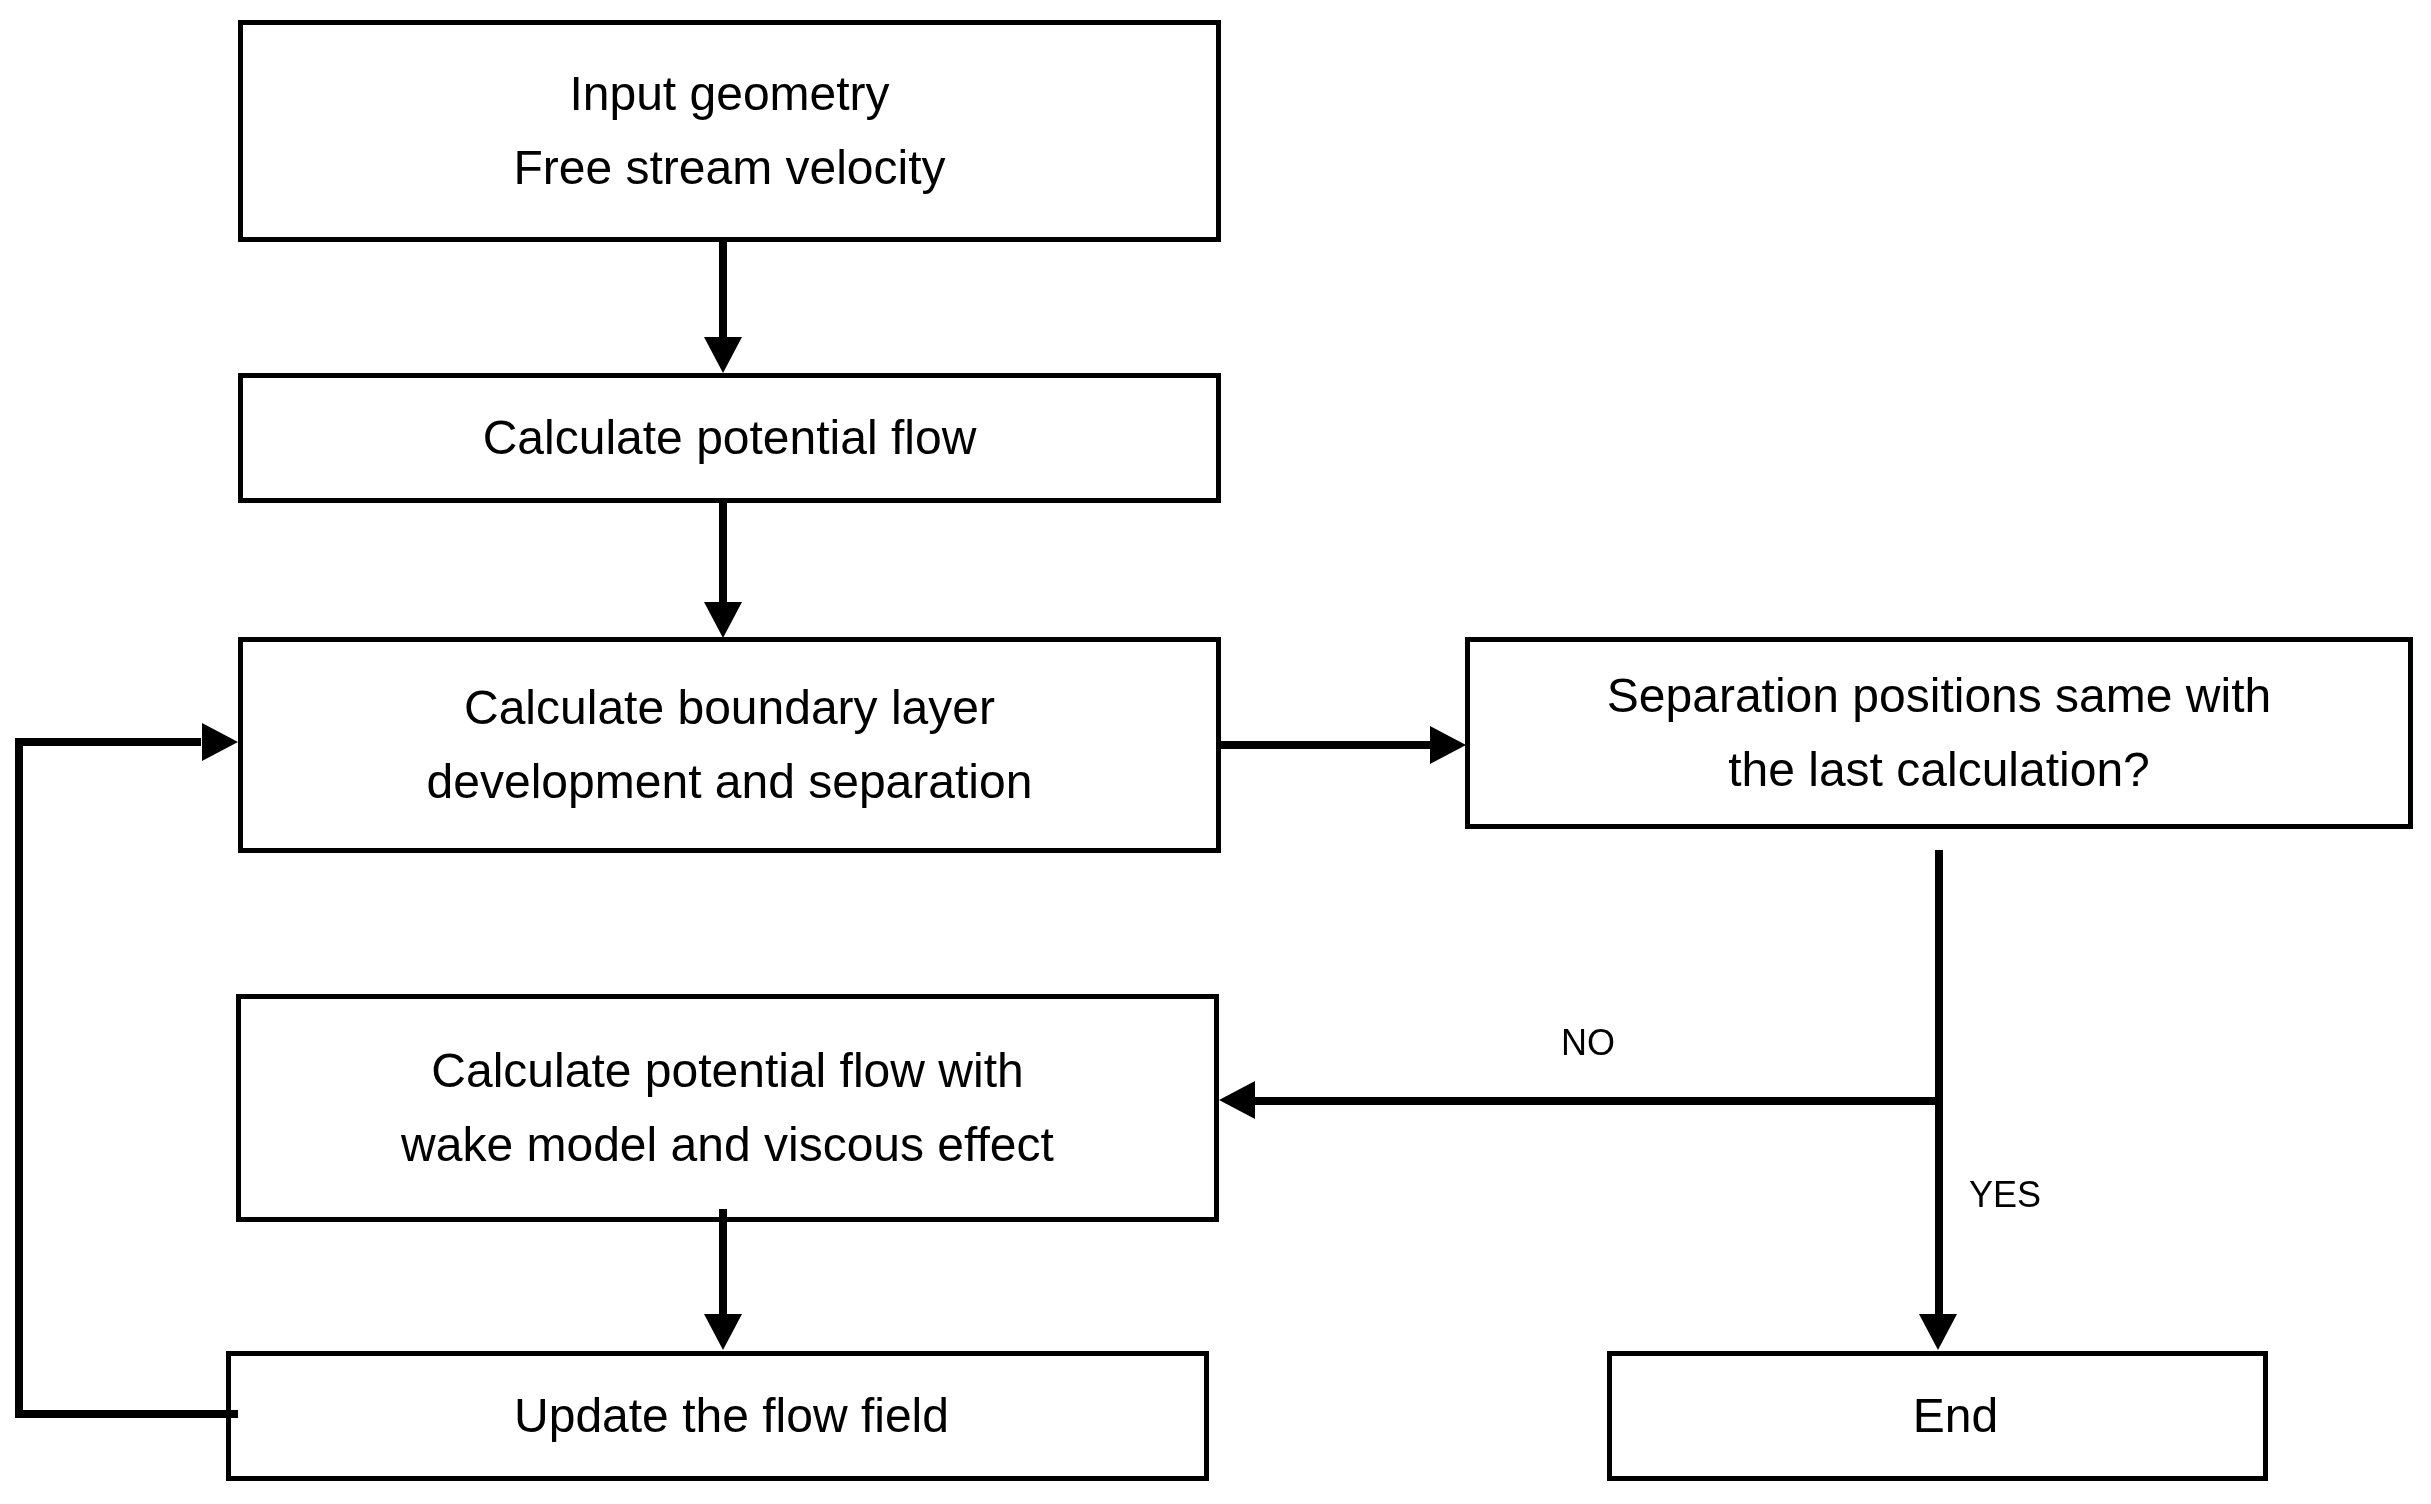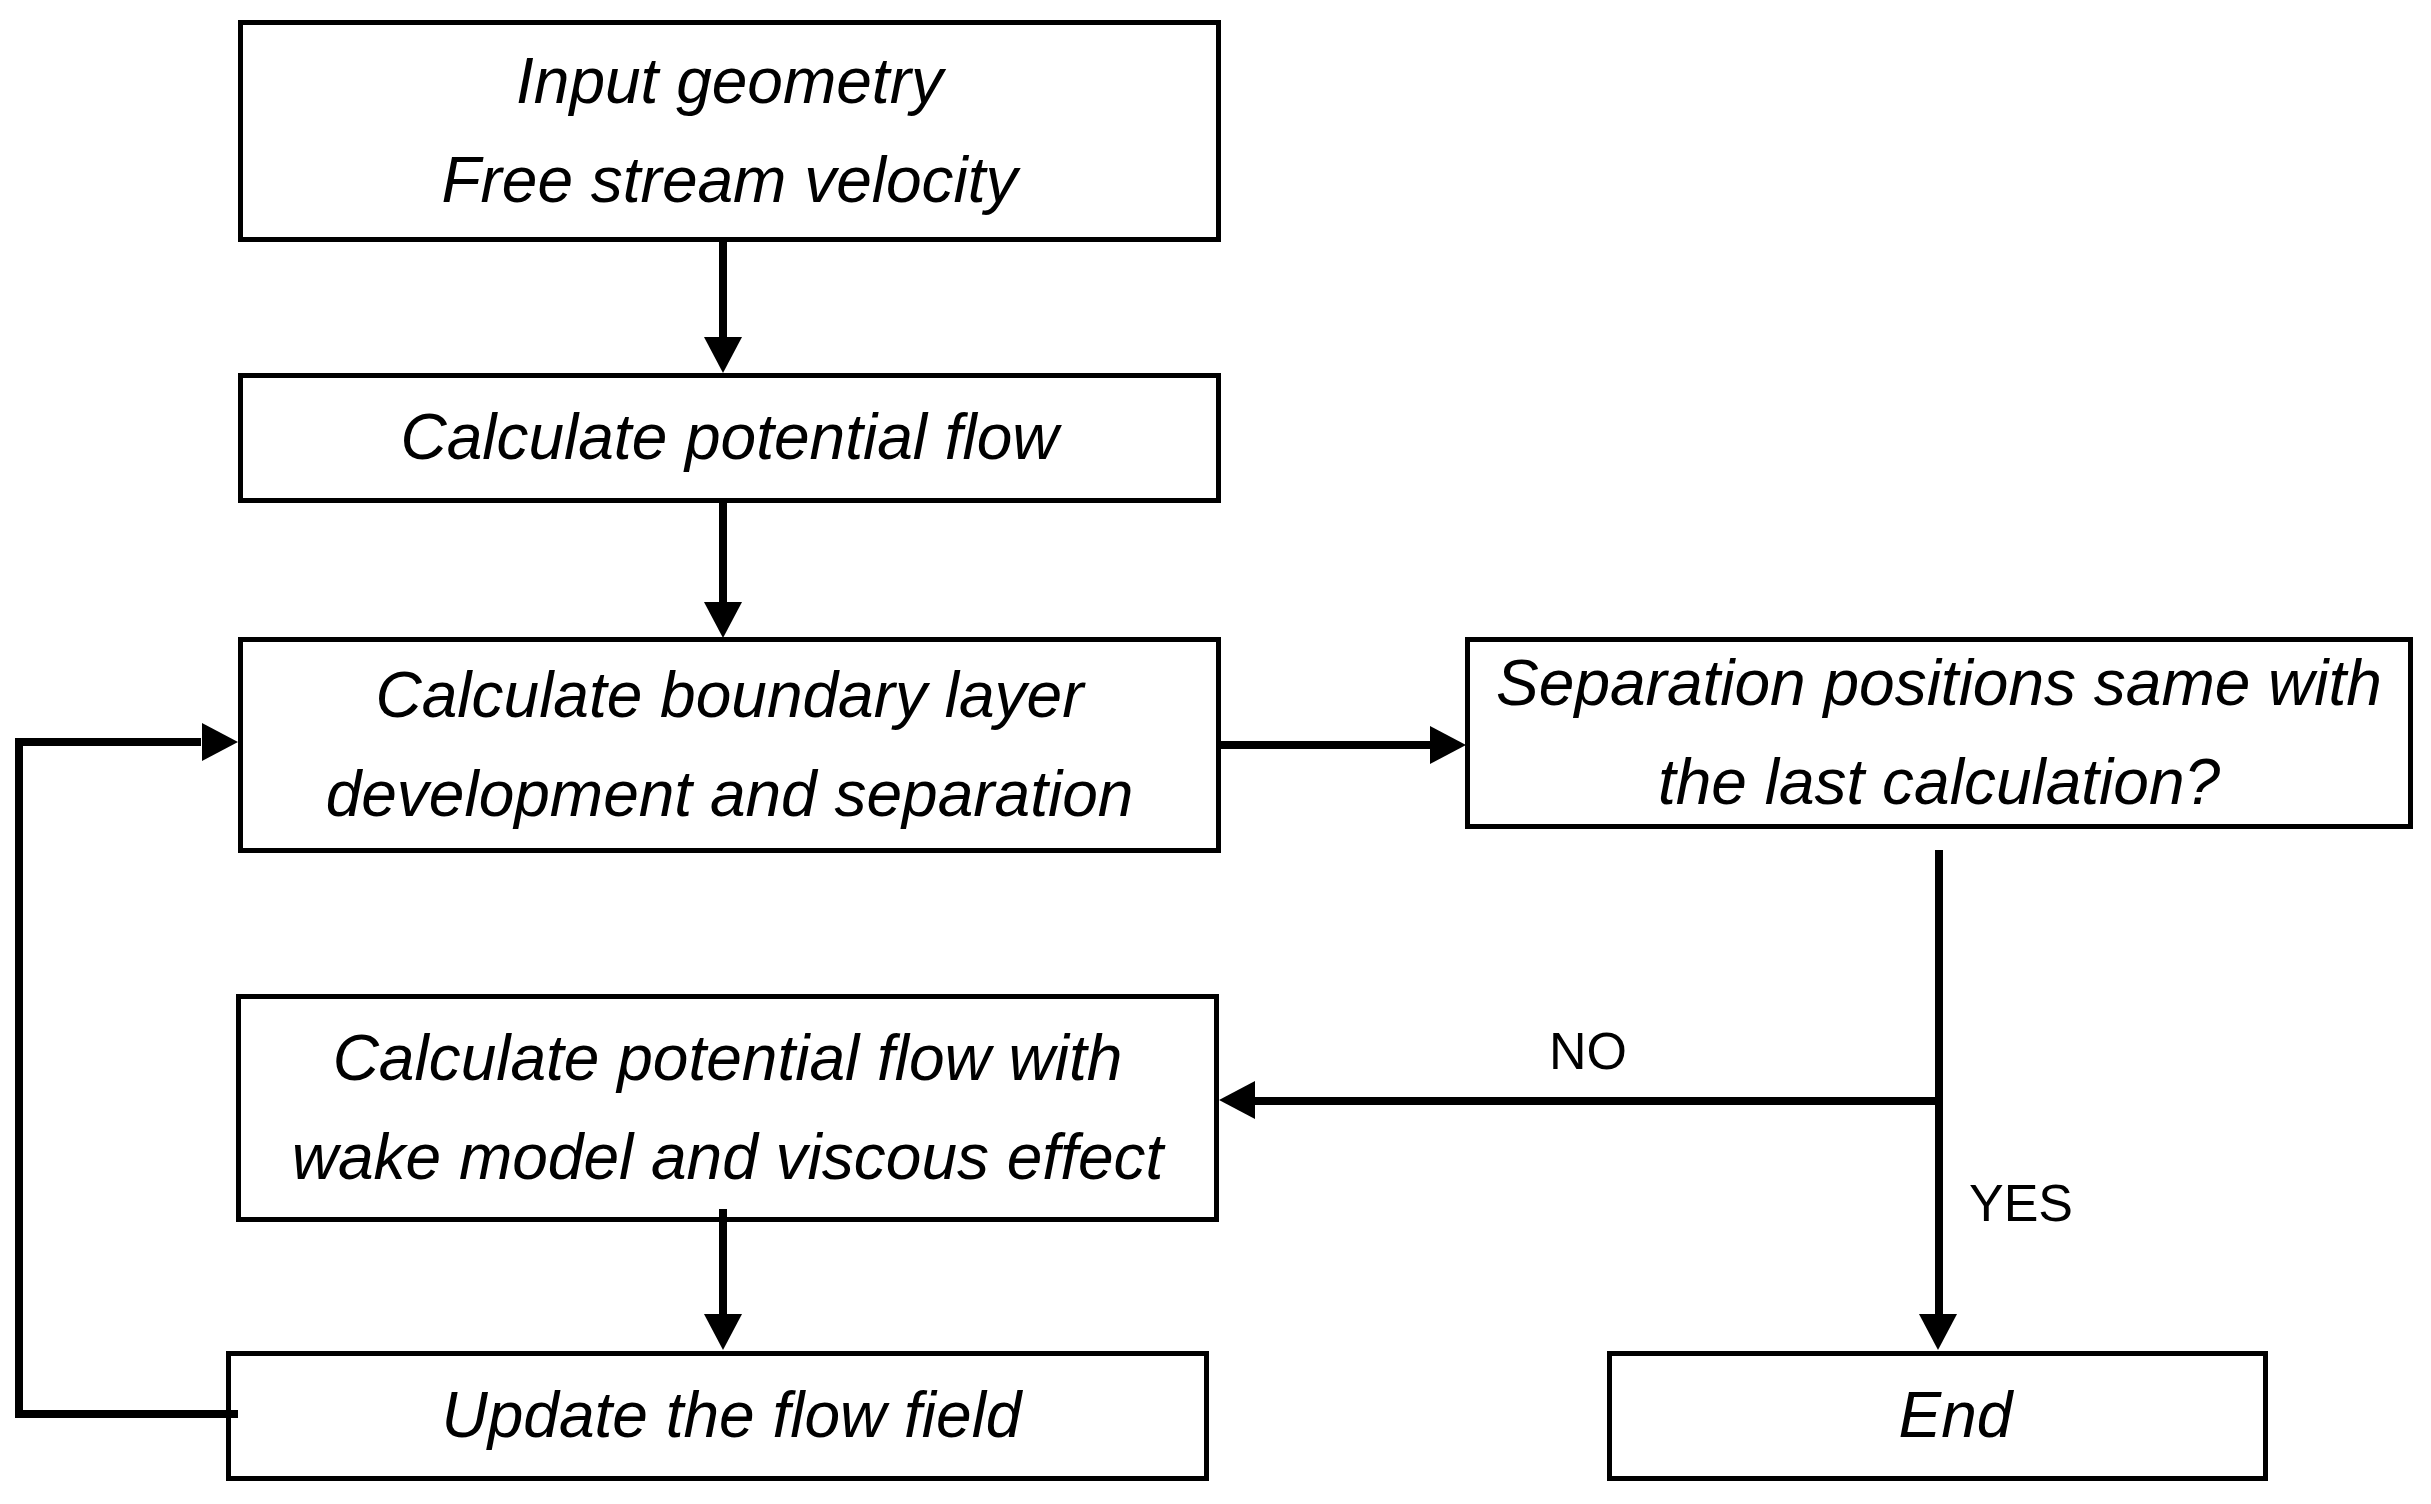--- a/index.html
+++ b/index.html
@@ -18,23 +18,22 @@
   .box {
     position: absolute;
     box-sizing: border-box;
     border: 5.7px solid #000000;
     background: #ffffff;
     display: flex;
     align-items: center;
     justify-content: center;
     text-align: center;
     white-space: pre-line;
-    font-size: 64px;
+    font-size: 48px;
     line-height: 1.55;
-    font-style: italic;
   }
   .line {
     position: absolute;
     background: #000000;
   }
   .ah {
     position: absolute;
     width: 0;
     height: 0;
   }
@@ -48,21 +47,21 @@
     border-bottom: 19px solid transparent;
     border-left: 36px solid #000000;
   }
   .ah-left {
     border-top: 19px solid transparent;
     border-bottom: 19px solid transparent;
     border-right: 36px solid #000000;
   }
   .edge-label {
     position: absolute;
-    font-size: 52px;
+    font-size: 36px;
     line-height: 1;
     white-space: nowrap;
   }
 
   
   #n-input    { left: 238px;  top: 20px;   width: 983px; height: 222px; }
   #n-potential{ left: 238px;  top: 373px;  width: 983px; height: 130px; }
   #n-boundary { left: 238px;  top: 637px;  width: 983px; height: 216px; }
   #n-decision { left: 1465px; top: 637px;  width: 948px;  height: 192px; }
   #n-wake     { left: 236px;  top: 994px; width: 983px; height: 228px; }

